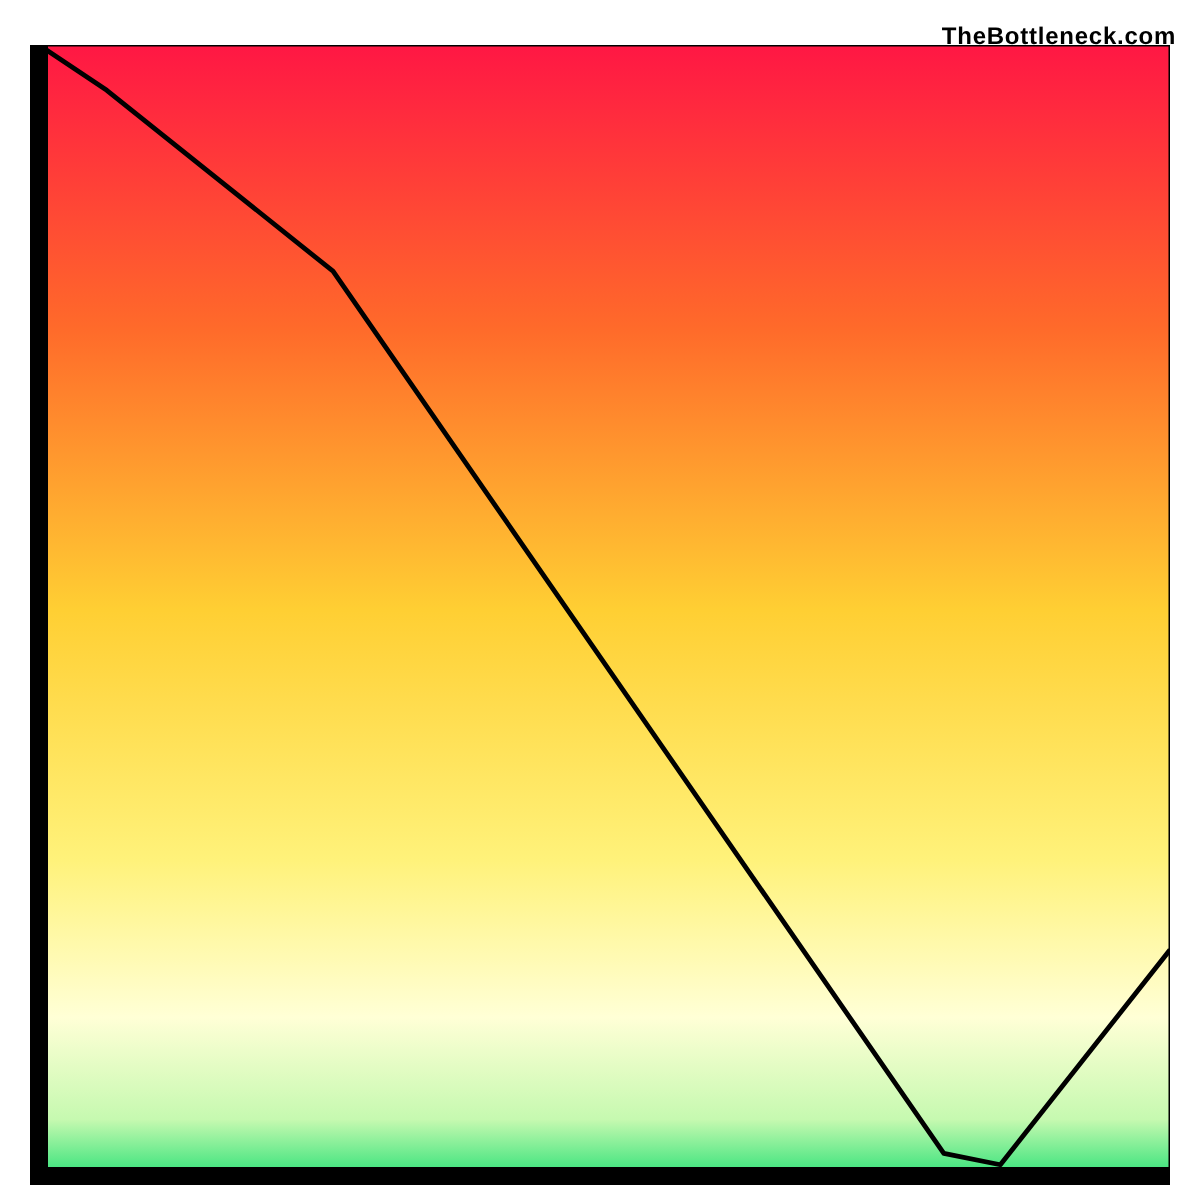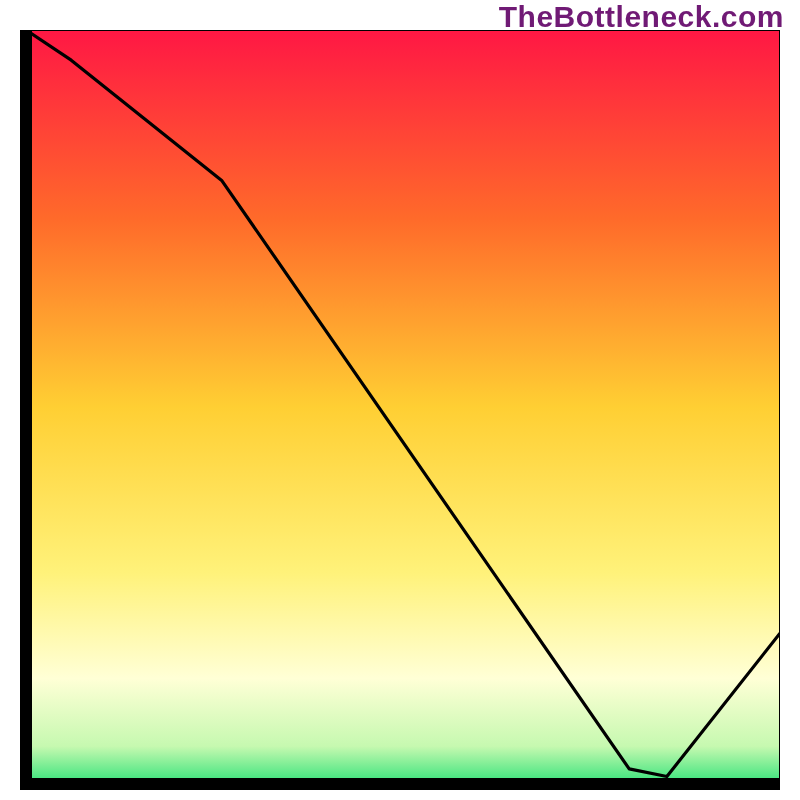--- a/index.html
+++ b/index.html
@@ -6,25 +6,25 @@
     margin: 0;
     padding: 0;
     width: 800px;
     height: 800px;
     background: #ffffff;
     overflow: hidden;
     font-family: Arial, Helvetica, sans-serif;
   }
   .watermark {
     position: absolute;
-    top: 0;
+    top: 16px;
     right: 16px;
-    font-size: 30px;
+    font-size: 16px;
     font-weight: bold;
-    color: #701a75;
+    color: #000000;
     letter-spacing: 0.5px;
     z-index: 50;
   }
   svg.plot {
     position: absolute;
     left: 20px;
     top: 30px;
     width: 760px;
     height: 760px;
   }

